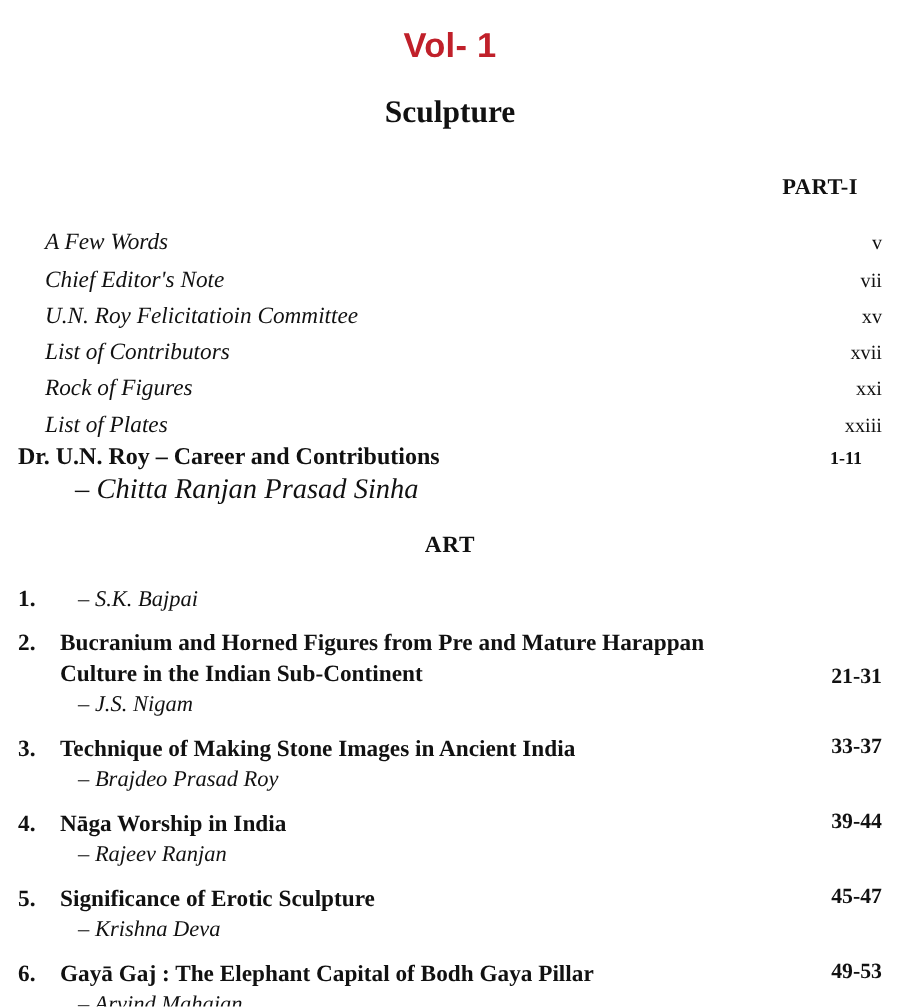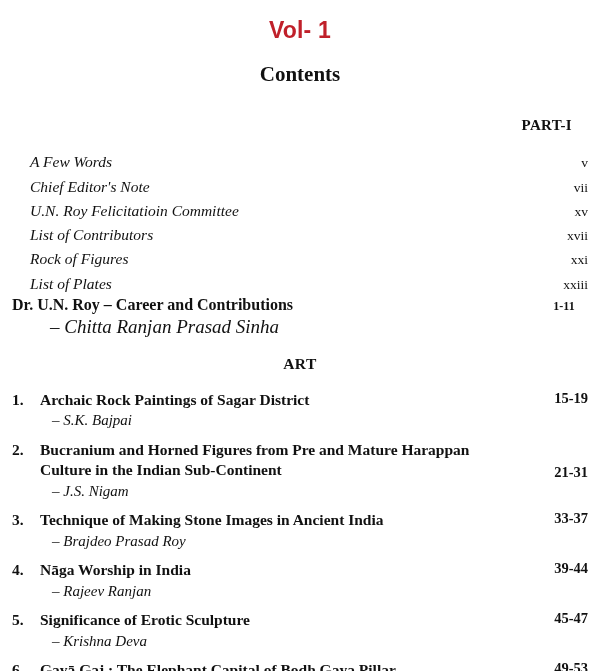--- a/index.html
+++ b/index.html
@@ -172,21 +172,21 @@
     white-space: nowrap;
   }
 </style>
 </head>
 <body>
 
 <div class="page">
 
   <div class="vol-title">Vol- 1</div>
 
-  <div class="contents-title">Contents</div>
+  <div class="contents-title">Sculpture</div>
 
   <div class="part-title">PART-I</div>
 
   <div class="frontmatter">
 
     <div class="fm-row">
       <span class="fm-label">A Few Words</span>
       <span class="fm-page">v</span>
     </div>
 
@@ -225,26 +225,20 @@
     <div class="feature-author">– Chitta Ranjan Prasad Sinha</div>
   </div>
 
   <div class="section-title">ART</div>
 
   <div class="entry-list">
 
     <div class="entry">
       <span class="entry-num">1.</span>
       <div class="entry-body">
-        <div class="entry-titles">
-          <div class="entry-title-lines">
-            <div class="entry-title-line">Archaic Rock Paintings of Sagar District</div>
-          </div>
-          <span class="entry-page">15-19</span>
-        </div>
         <div class="entry-author">– S.K. Bajpai</div>
       </div>
     </div>
 
     <div class="entry">
       <span class="entry-num">2.</span>
       <div class="entry-body">
         <div class="entry-titles">
           <div class="entry-title-lines">
             <div class="entry-title-line">Bucranium and Horned Figures from Pre and Mature Harappan</div>

